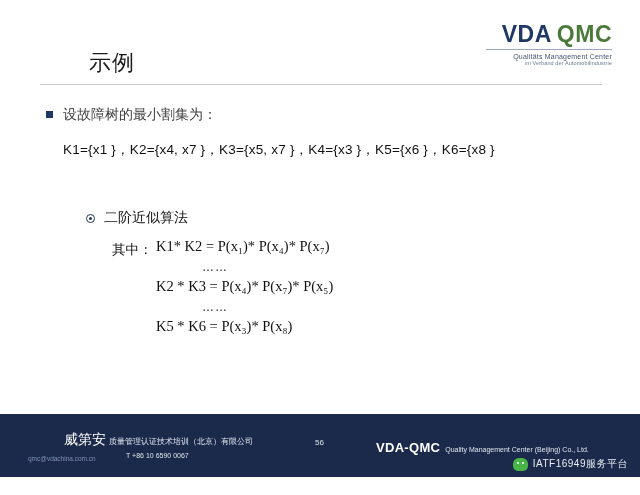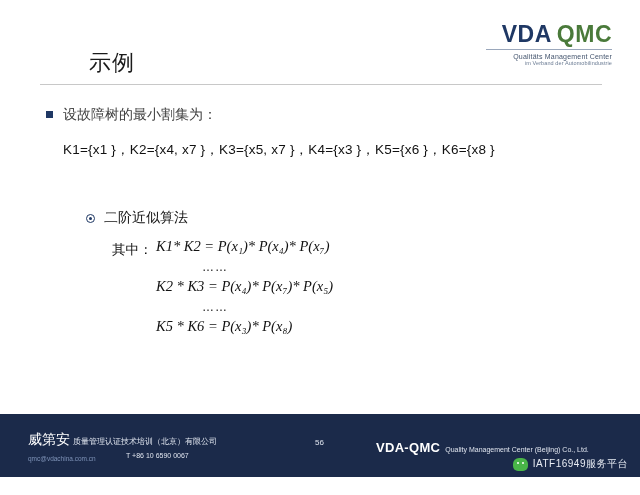--- a/index.html
+++ b/index.html
@@ -143,21 +143,20 @@
     font-size: 13.5px;
     color: #111111;
   }
   .formulas {
     margin-left: 110px;
     margin-top: -20px;
     font-family: "Liberation Serif", serif;
   }
   .formula {
     font-size: 14.5px;
-    font-style: italic;
     color: #111111;
     line-height: 1.1;
     white-space: nowrap;
   }
   .dots {
     font-size: 12px;
     color: #111111;
     margin: 5px 0 5px 46px;
     letter-spacing: 1px;
     font-family: "Liberation Sans", sans-serif;
@@ -174,20 +173,21 @@
   }
   .footer-left {
     position: absolute;
     left: 28px;
     top: 16px;
   }
   .f-name {
     font-size: 14px;
     color: #ffffff;
     display: inline-block;
+    margin-left: 36px;
   }
   .f-company {
     font-size: 8px;
     color: #dfe4ee;
     display: inline-block;
     margin-left: 3px;
   }
   .f-mail {
     font-size: 6.5px;
     color: #7f93b8;

